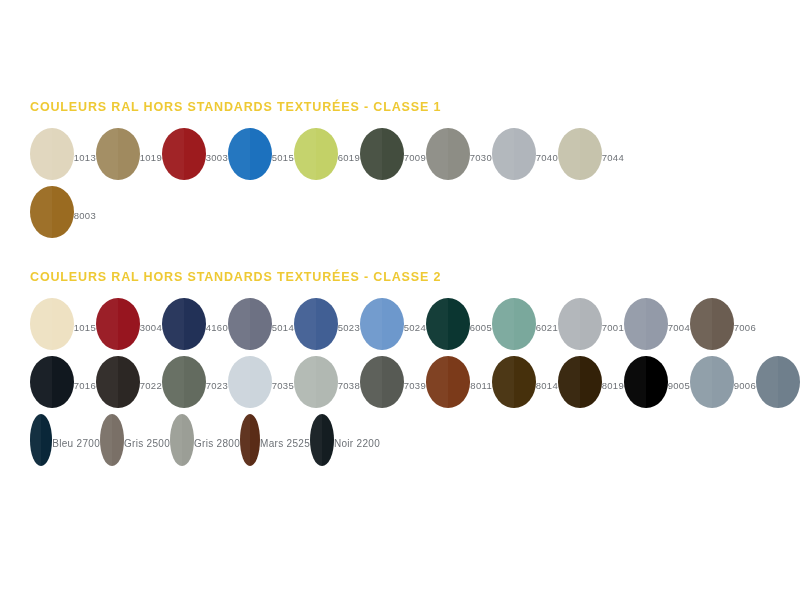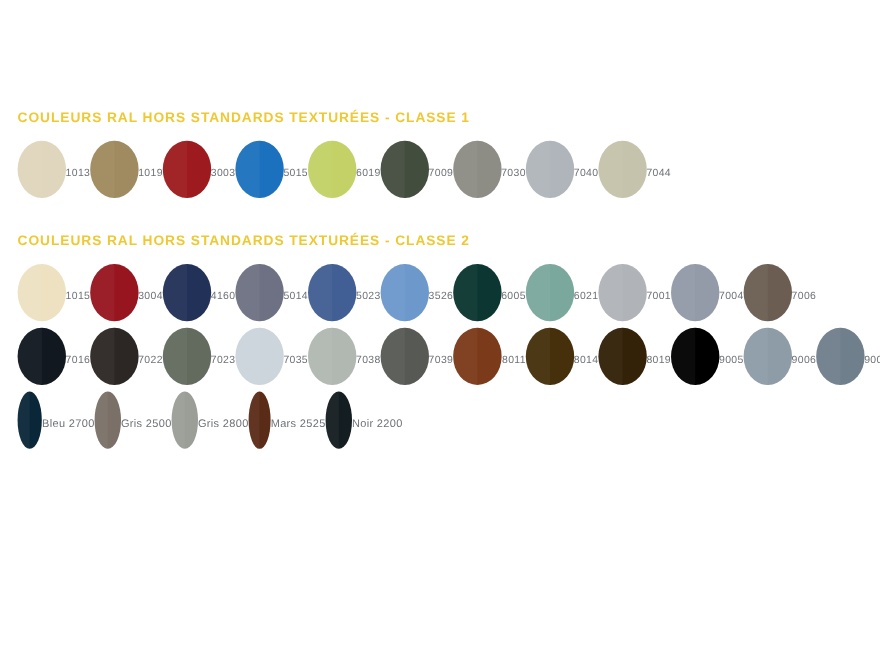--- a/index.html
+++ b/index.html
@@ -14,21 +14,21 @@
     overflow: hidden;
   }
   #sheet {
     position: relative;
     width: 800px;
     height: 600px;
     box-sizing: border-box;
     padding: 0 0 0 0;
   }
   .section {
-    padding: 0 8px;
+    padding: 0 22px;
   }
   .section-title {
     color: #eec934;
     font-size: 12.5px;
     font-weight: bold;
     letter-spacing: 0.85px;
     text-transform: uppercase;
     margin: 0 0 14px 8px;
     white-space: nowrap;
     font-family: "Liberation Sans", sans-serif;
@@ -116,20 +116,26 @@
           </div>
           <div class="swatch">
             <div class="swatch-disc" style="background: rgb(176, 181, 187);"></div>
             <div class="swatch-label">7040</div>
           </div>
           <div class="swatch">
             <div class="swatch-disc" style="background: rgb(198, 195, 172);"></div>
             <div class="swatch-label">7044</div>
           </div>
         </div>
+        <div class="swatch-row">
+          <div class="swatch">
+            <div class="swatch-disc" style="background: rgb(154, 107, 33);"></div>
+            <div class="swatch-label">8003</div>
+          </div>
+        </div>
       </div>
   </div>
 
   <div class="section" id="section-classe2">
     <div class="section-title">COULEURS RAL HORS STANDARDS TEXTURÉES - CLASSE 2</div>
     <div id="rows-classe2">
         <div class="swatch-row">
           <div class="swatch">
             <div class="swatch-disc" style="background: rgb(238, 225, 194);"></div>
             <div class="swatch-label">1015</div>
@@ -145,21 +151,21 @@
           <div class="swatch">
             <div class="swatch-disc" style="background: rgb(109, 113, 131);"></div>
             <div class="swatch-label">5014</div>
           </div>
           <div class="swatch">
             <div class="swatch-disc" style="background: rgb(65, 95, 148);"></div>
             <div class="swatch-label">5023</div>
           </div>
           <div class="swatch">
             <div class="swatch-disc" style="background: rgb(109, 152, 204);"></div>
-            <div class="swatch-label">3526</div>
+            <div class="swatch-label">5024</div>
           </div>
           <div class="swatch">
             <div class="swatch-disc" style="background: rgb(11, 54, 49);"></div>
             <div class="swatch-label">6005</div>
           </div>
           <div class="swatch">
             <div class="swatch-disc" style="background: rgb(122, 168, 156);"></div>
             <div class="swatch-label">6021</div>
           </div>
           <div class="swatch">

